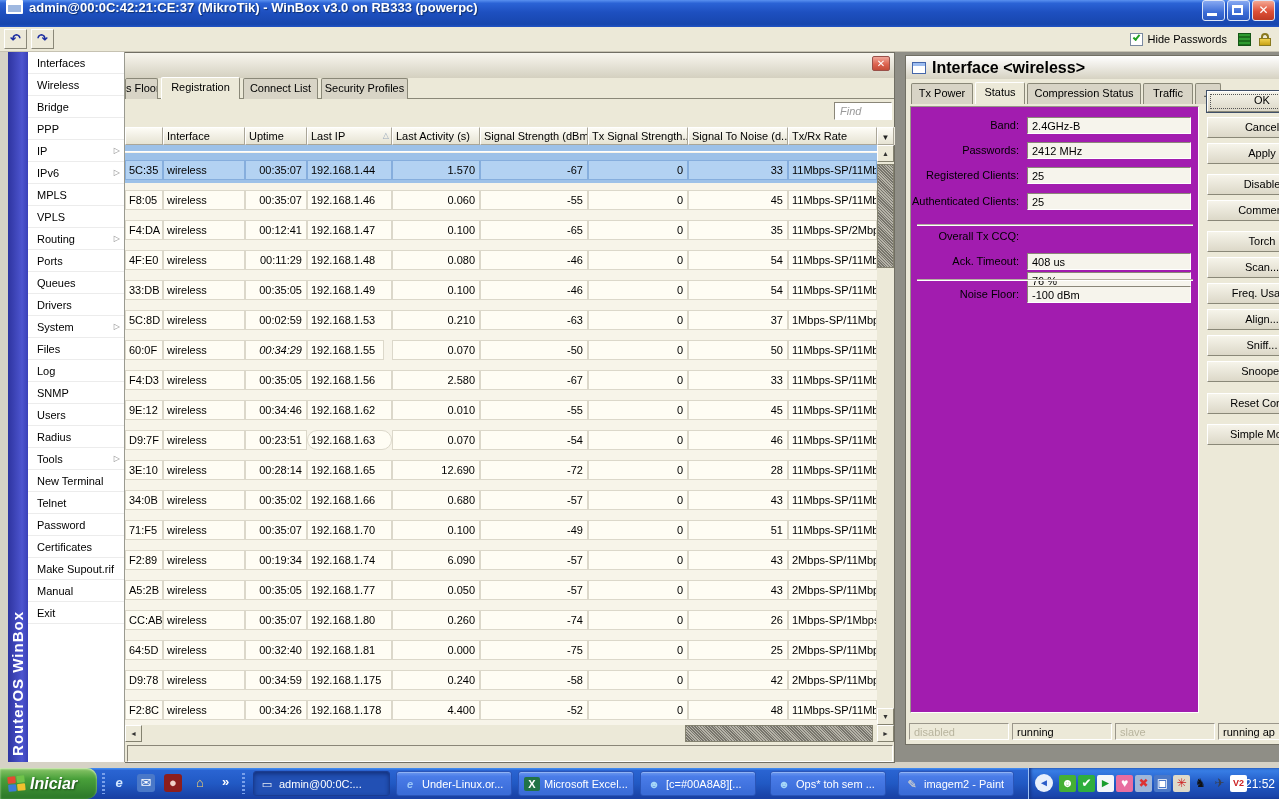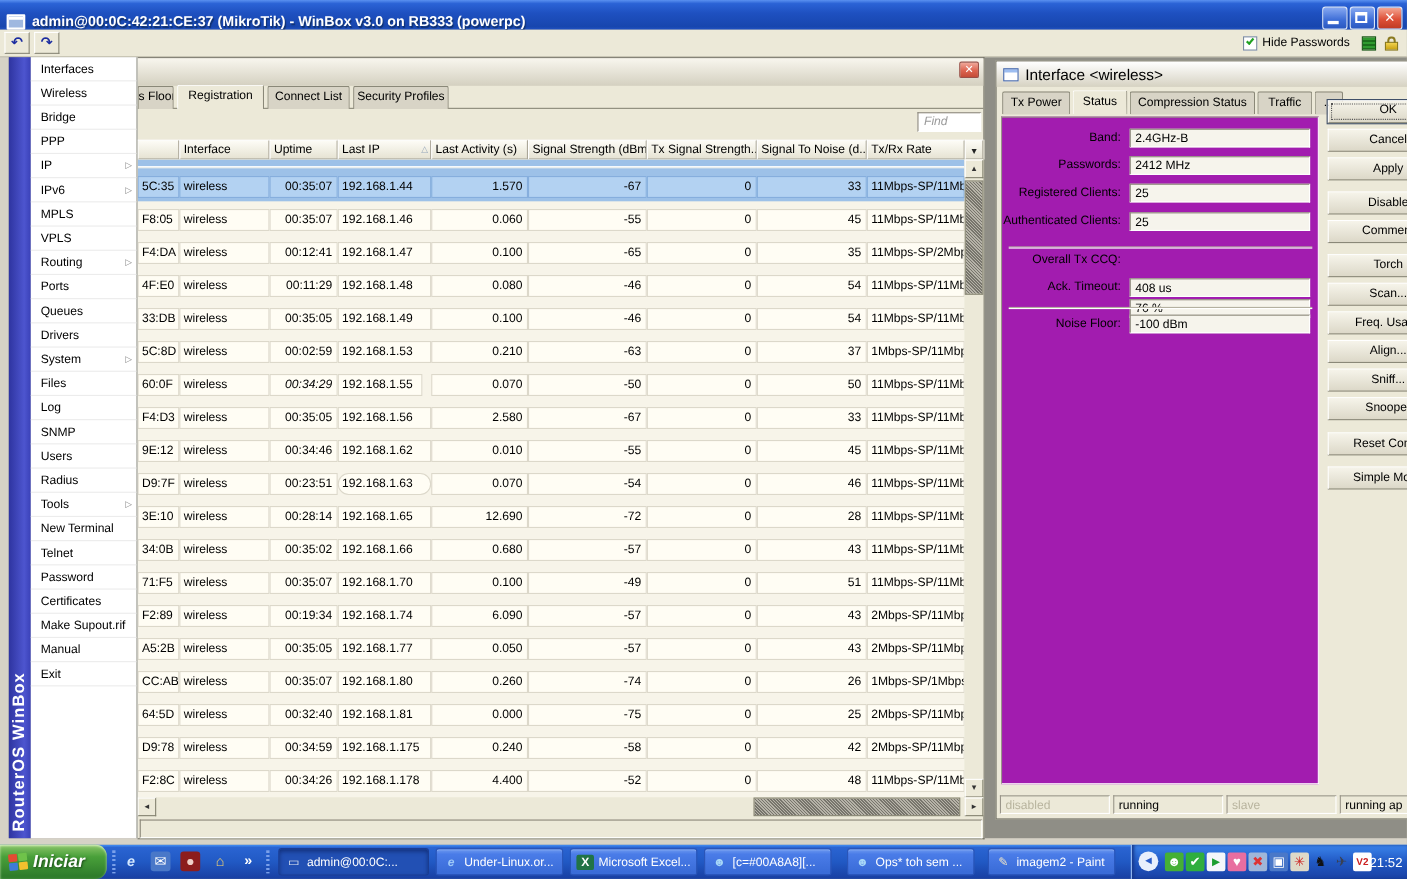--- a/index.html
+++ b/index.html
@@ -3,21 +3,21 @@
 <meta charset="utf-8">
 <style>
   *{box-sizing:border-box;margin:0;padding:0}
   body{width:1279px;height:799px;overflow:hidden;position:relative;background:#8f8e86;
        font-family:"Liberation Sans","DejaVu Sans",sans-serif;font-size:11px;color:#000;cursor:default}
   .abs{position:absolute}
 
   
   .titlebar{left:0;top:0;width:1279px;height:27px;
     background:linear-gradient(180deg,#5a91f0 0%,#2b63d6 12%,#1e50c0 45%,#1746ae 90%,#2153c4 100%);
-    display:flex;align-items:flex-end;color:#fff}
+    display:flex;align-items:flex-start;color:#fff}
   .tb-appicon{width:17px;height:14px;margin:0 6px 0 6px;border:2px solid #fff;background:#9fb8e0;
     box-shadow:inset 0 3px 0 #fff;border-radius:1px}
   .tb-title{font-size:13px;font-weight:bold;text-shadow:1px 1px 1px #10306c;white-space:nowrap}
   .tb-ctrls{margin-left:auto;margin-right:4px;display:flex;gap:2px}
   .tb-btn{width:23px;height:21px;border-radius:3px;border:1px solid #dce6f8;position:relative;
     background:linear-gradient(180deg,#87a9f2,#3c6cd6 60%,#2a58c0)}
   .tb-btn.close{background:linear-gradient(180deg,#f4a894,#de5038 55%,#bf3a24)}
   .tb-btn .bar{position:absolute;left:4px;bottom:4px;width:10px;height:3px;background:#fff}
   .tb-btn .box{position:absolute;left:4px;top:4px;width:11px;height:10px;border:2px solid #fff;border-top-width:3px}
   .tb-btn .x{position:absolute;left:0;top:2px;width:100%;text-align:center;color:#fff;font-size:12px;font-weight:bold}
@@ -94,21 +94,21 @@
     background:repeating-linear-gradient(45deg,#77756c 0 1px,#b6b3a8 1px 2px)}
   .mw-status{position:absolute;left:2px;top:692px;width:766px;height:17px;background:#ece9d8;border:1px solid;
     border-color:#8a8678 #fff #fff #8a8678}
 
   
   .iwin{left:905px;top:55px;width:390px;height:690px;background:#ece9d8;border:1px solid #716f64}
   .iw-title{position:absolute;left:0;top:0;width:100%;height:23px;display:flex;align-items:center;
     background:linear-gradient(180deg,#ffffff,#d6d2c2)}
   .iw-icon{width:14px;height:12px;border:1px solid #4466aa;background:#fff;box-shadow:inset 0 3px 0 #9dbdf0;
     margin:0 6px 0 6px}
-  .iw-title-text{font-weight:normal;font-size:14px}
+  .iw-title-text{font-weight:bold;font-size:16px}
   .iw-tabs{position:absolute;left:0;top:27px;width:100%;height:21px}
   .iw-panel{position:absolute;left:4px;top:50px;width:289px;height:607px;background:#a21caf;border:1px solid;
     border-color:#9a968a #fff #fff #9a968a}
   .fld-label{position:absolute;width:108px;text-align:right;font-size:11px;padding-top:2px}
   .fld-box{position:absolute;left:116px;width:164px;height:17px;background:#f6f4ec;border:1px solid;
     border-color:#8a8678 #fff #fff #8a8678;font-size:11px;padding:2px 0 0 4px;white-space:nowrap;overflow:hidden}
   .fld-sep{position:absolute;left:6px;width:276px;height:2px;border-top:1px solid #b4b0a0;border-bottom:1px solid #fff}
   .iw-btn{position:absolute;left:301px;width:110px;height:21px;background:linear-gradient(180deg,#f6f4ea,#dcd8c8);
     border:1px solid;border-color:#fff #8a8878 #8a8878 #fff;text-align:center;font-size:11px;line-height:19px;
     white-space:nowrap;overflow:hidden}

